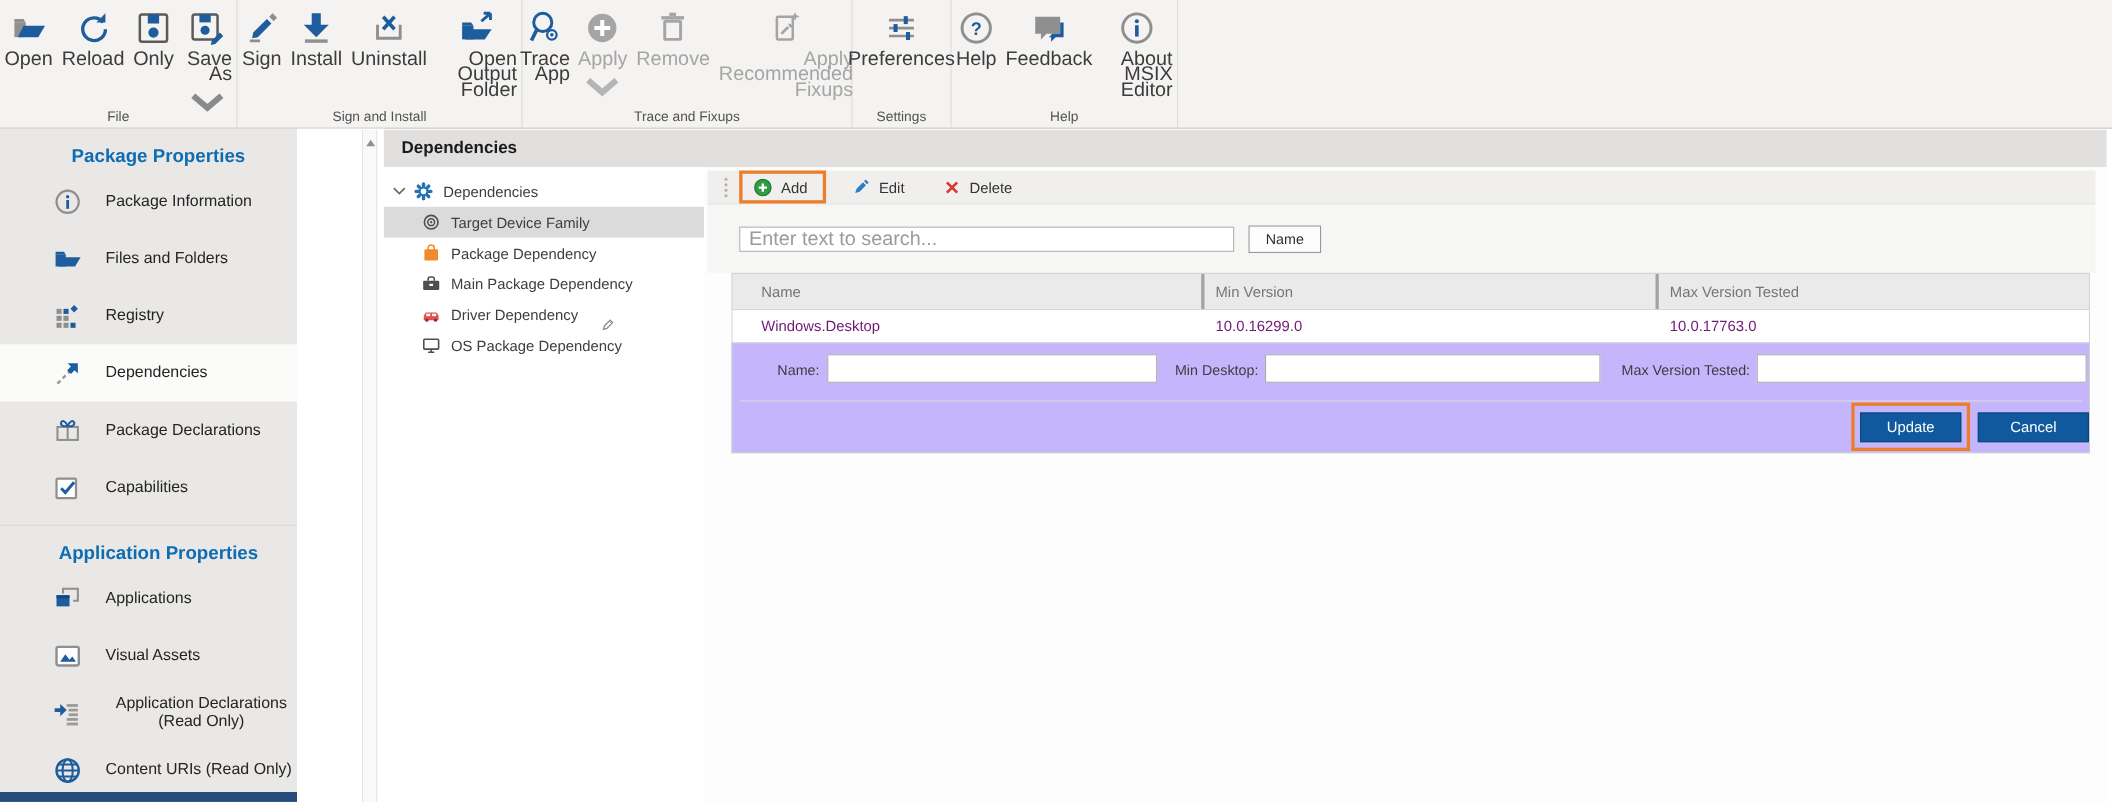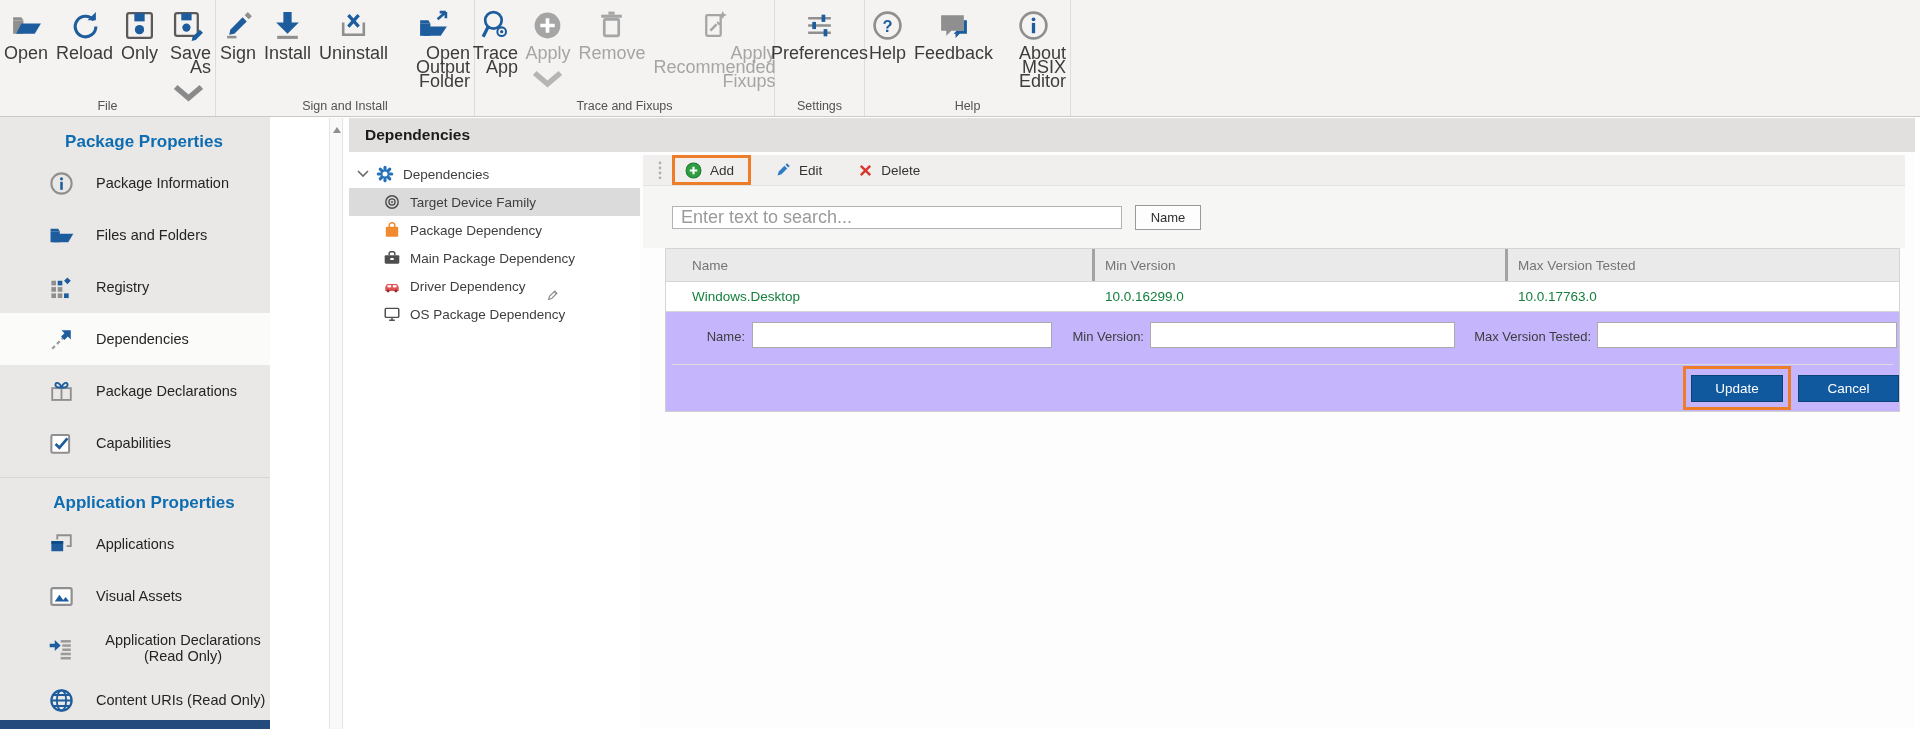--- a/index.html
+++ b/index.html
@@ -53,21 +53,21 @@
   .search-input::placeholder { color:#9b9b9b; }
   .find-btn { position:absolute; left:492px; top:19px; width:66px; height:25px; background:#fdfdfd; border:1px solid #999; font-size:13px; color:#2e2e2e; font-family:"Liberation Sans",sans-serif; cursor:pointer; }
 
   .dep-table { position:absolute; left:25px; right:15px; top:96px; }
   .thead { display:flex; height:34px; background:#ebeaea; border:1px solid #d5d5d5; align-items:center; }
   .th { font-size:13.5px; color:#757575; padding-left:10px; height:100%; display:flex; align-items:center; border-right:3px solid #a3a3a3; cursor:pointer; }
   .th:last-child { border-right:none; }
   .c1 { width:429px; } .c2 { width:413px; } .c3 { flex:1; }
   .th.c1, .td.c1 { padding-left:26px; }
   .trow { display:flex; height:30px; background:#fff; border:1px solid #d5d5d5; border-top:none; align-items:center; cursor:pointer; }
-  .td { font-size:13.5px; color:#15803d; padding-left:10px; }
+  .td { font-size:13.5px; color:#701a75; padding-left:10px; }
 
   .edit-panel { position:relative; height:100px; background:#c4b5fd; border:1px solid #cfcfcf; border-top:none; }
   .flabel { position:absolute; top:17px; font-size:13px; color:#3d3d3d; text-align:right; }
   .finput { position:absolute; top:10px; height:26px; border:1px solid #ababab; background:#fff; padding:0 6px; font-size:13px; font-family:"Liberation Sans",sans-serif; color:#333; }
   .ep-sep { position:absolute; top:52px; left:6px; right:6px; height:1px; background:#dcdcdc; }
   .blue-btn { position:absolute; top:63px; height:27px; background:#10599e; border:1px solid #0a4378; color:#fff; font-size:13.5px; font-family:"Liberation Sans",sans-serif; cursor:pointer; }
   .hl-orange-update { position:absolute; left:1017px; top:54px; width:108px; height:44px; border:3px solid #ee7d2a; }
 
   .row-pencil { position:absolute; left:546px; top:288px; }
 </style>
@@ -505,21 +505,21 @@
     </div>
     <div class="trow">
       <div class="td c1">Windows.Desktop</div>
       <div class="td c2">10.0.16299.0</div>
       <div class="td c3">10.0.17763.0</div>
     </div>
 
     <div class="edit-panel">
       <span class="flabel" style="left:0;width:79px">Name:</span>
       <input class="finput" style="left: 86px; width: 300px;" type="text" value="">
-      <span class="flabel" style="left:300px;width:178px">Min Version:</span>
+      <span class="flabel" style="left:300px;width:178px">Min Desktop:</span>
       <input class="finput" style="left: 484px; width: 305px;" type="text" value="">
       <span class="flabel" style="left:700px;width:225px">Max Version Tested:</span>
       <input class="finput" style="left: 931px; width: 300px;" type="text" value="">
 
       <div class="ep-sep"></div>
       <div class="hl-orange-update"></div>
       <button class="blue-btn" style="left:1025px;width:92px">Update</button>
       <button class="blue-btn" style="left:1132px;width:101px">Cancel</button>
     </div>
   </div>

